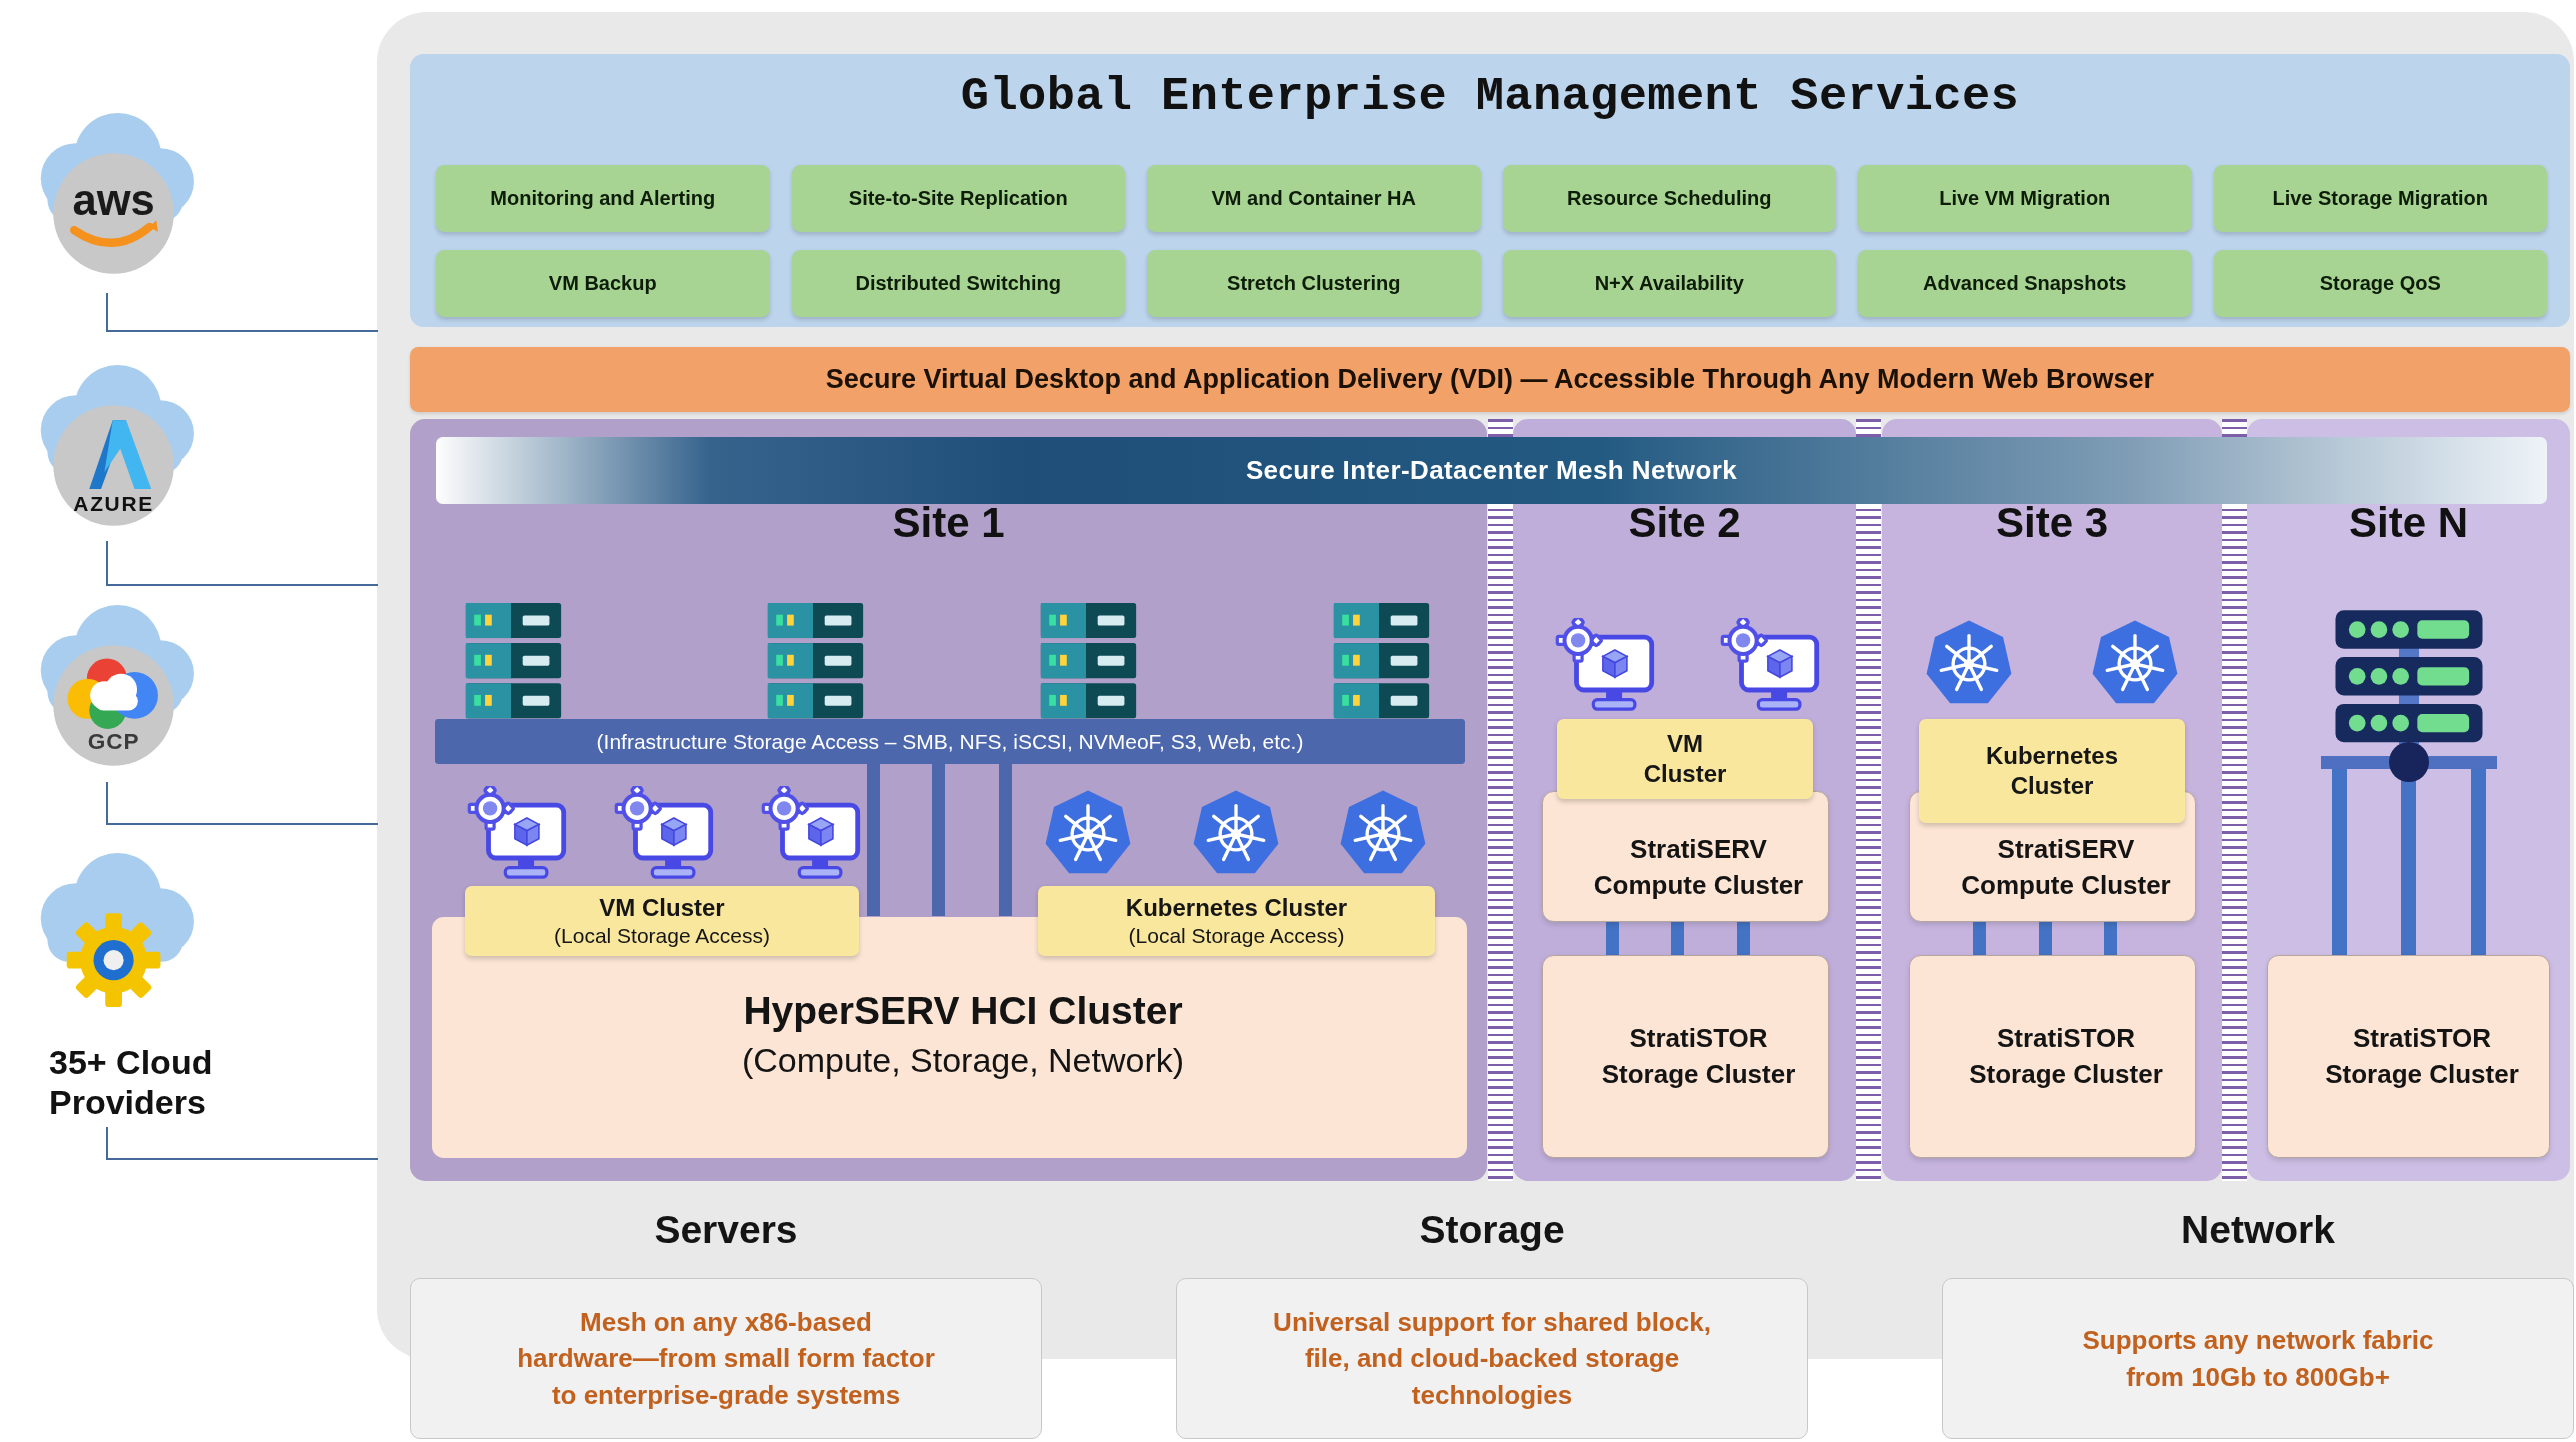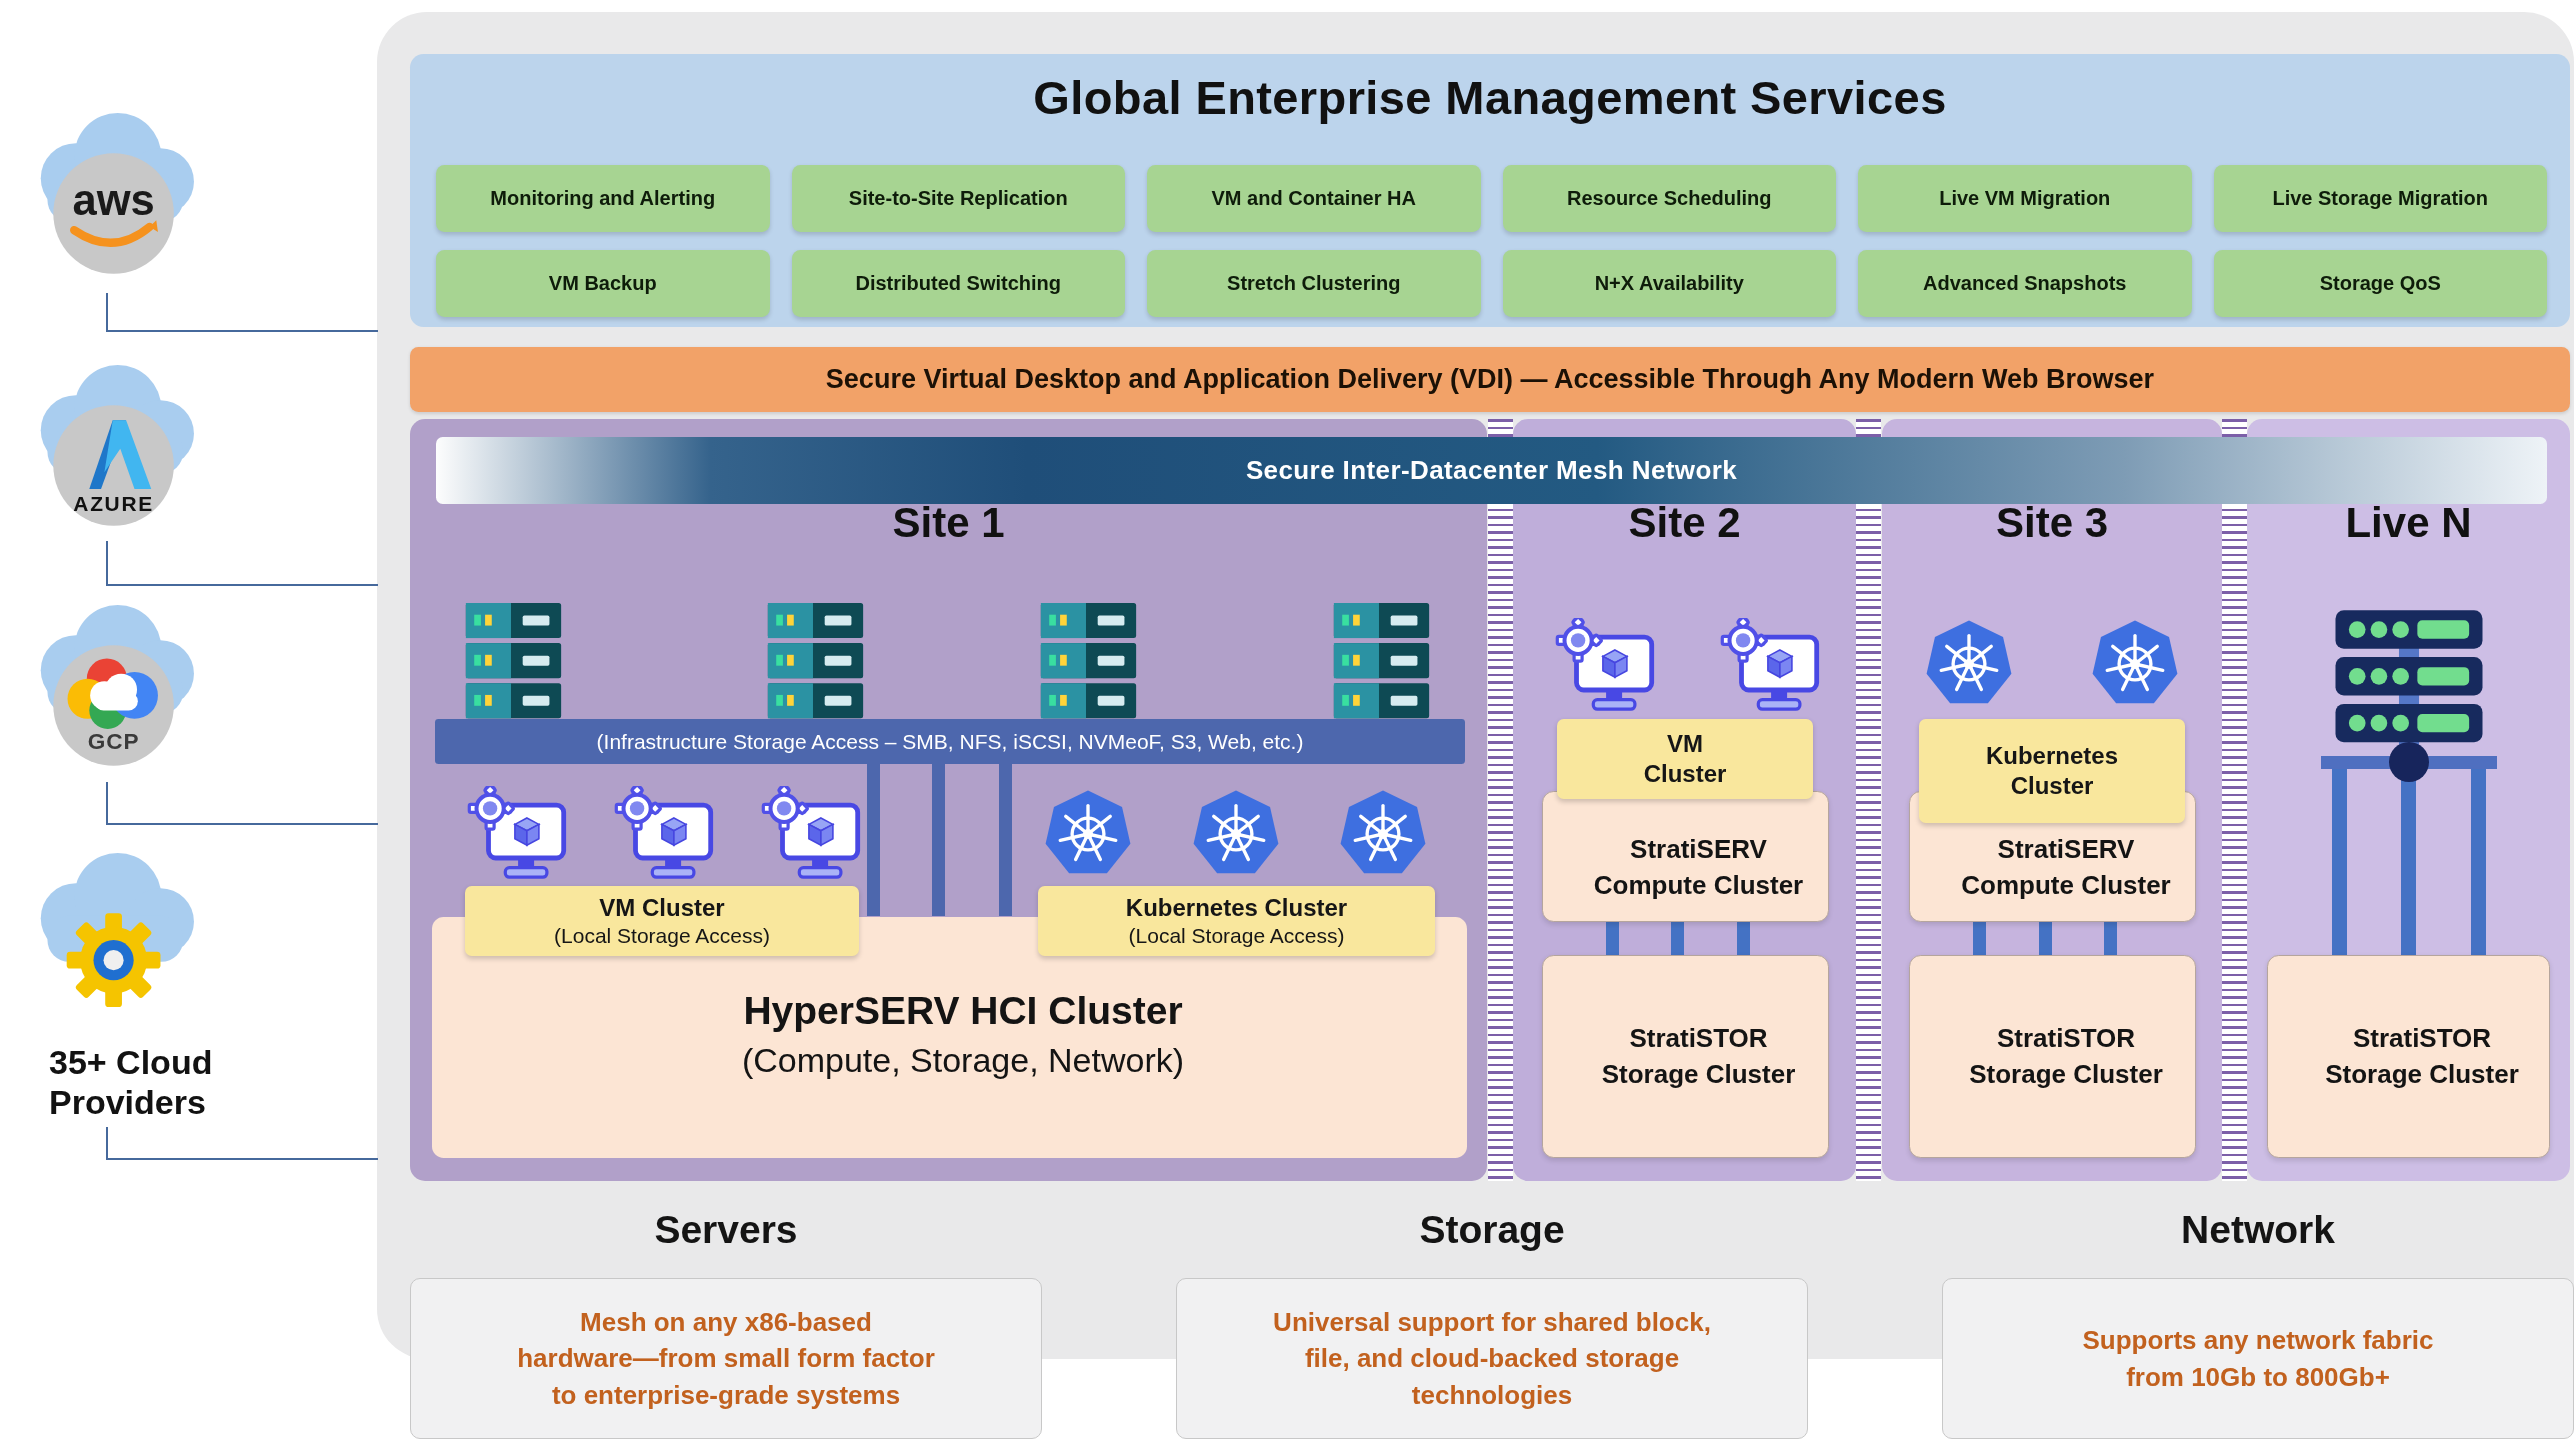--- a/index.html
+++ b/index.html
@@ -3,21 +3,21 @@
 <meta charset="utf-8">
 <style>
   * { box-sizing: border-box; }
   body { margin: 0; background: #ffffff; font-family: "Liberation Sans", sans-serif; }
   .canvas { position: relative; width: 2576px; height: 1443px; background: #ffffff; overflow: hidden; }
   .abs { position: absolute; }
 
   .main-panel { left: 377px; top: 11.7px; width: 2197px; height: 1347px; background: #e9e9ea; border-radius: 50px; }
 
   .header-blue { left: 410px; top: 54px; width: 2160px; height: 273px; background: #bcd4ec; border-radius: 13.4px; z-index: 2; }
-  .header-title { left: 410px; top: 70px; width: 2160px; text-align: center; font-size: 47px; font-weight: 800; color: #111111; letter-spacing: 0.4px; z-index: 3; }
+  .header-title { left: 410px; top: 70px; width: 2160px; text-align: center; font-size: 47px; font-weight: 800; color: #111111; letter-spacing: 0.4px; z-index: 3; font-family: Liberation Mono, monospace; }
   .svc-row { left: 436px; width: 2111px; display: flex; gap: 22px; z-index: 3; }
   .svc-row-1 { top: 156px; }
   .svc-row-2 { top: 241px; }
   .svc-btn { flex: 1 1 0; height: 67px; background: #a7d492; border-radius: 8.4px; display: flex; align-items: center; justify-content: center;
              font-size: 20px; font-weight: 700; color: #0e1c0a; box-shadow: 0 2.5px 4.2px rgba(0,0,0,.15); text-align: center; margin-top: 9px; }
 
   .vdi-bar { left: 410px; top: 347px; width: 2160px; height: 65px; background: #f2a268; border-radius: 8.4px; display: flex; align-items: center; justify-content: center;
              font-size: 27px; font-weight: 700; color: #1c1106; z-index: 2; box-shadow: 0 1.7px 3.4px rgba(0,0,0,.12); }
 
   .site-panel { top: 419px; height: 762px; border-radius: 15px; z-index: 2; }
@@ -419,21 +419,21 @@
     <div class="abs stub" style="left:157px; top:503px; width:13.4px; height:34px;"></div>
     <div class="abs stub" style="left:222px; top:503px; width:13.4px; height:34px;"></div>
 
     <div class="abs peach peach-bordered col-center" style="left:27px; top:536px; width:287px; height:203px;">
       <div class="cl-line">StratiSTOR</div>
       <div class="cl-line">Storage Cluster</div>
     </div>
   </div>
 
   <div class="abs site-panel" style="left:2247px; width:323px; background:#cdbee5;">
-    <div class="site-title">Live N</div>
+    <div class="site-title">Site N</div>
 
     <svg class="abs" style="left:70px; top:188px;" width="184" height="142" viewBox="0 0 220 170">
       <rect x="98" y="8" width="24" height="158" fill="#5577c8"></rect>
       <g>
           <rect x="22" y="4" width="176" height="46" rx="10" fill="#172a5e"></rect>
           <circle cx="48" cy="27" r="10" fill="#72dd8e"></circle>
           <circle cx="74" cy="27" r="10" fill="#72dd8e"></circle>
           <circle cx="100" cy="27" r="10" fill="#72dd8e"></circle>
           <rect x="120" y="16" width="62" height="22" rx="6" fill="#72dd8e"></rect>
         </g>

